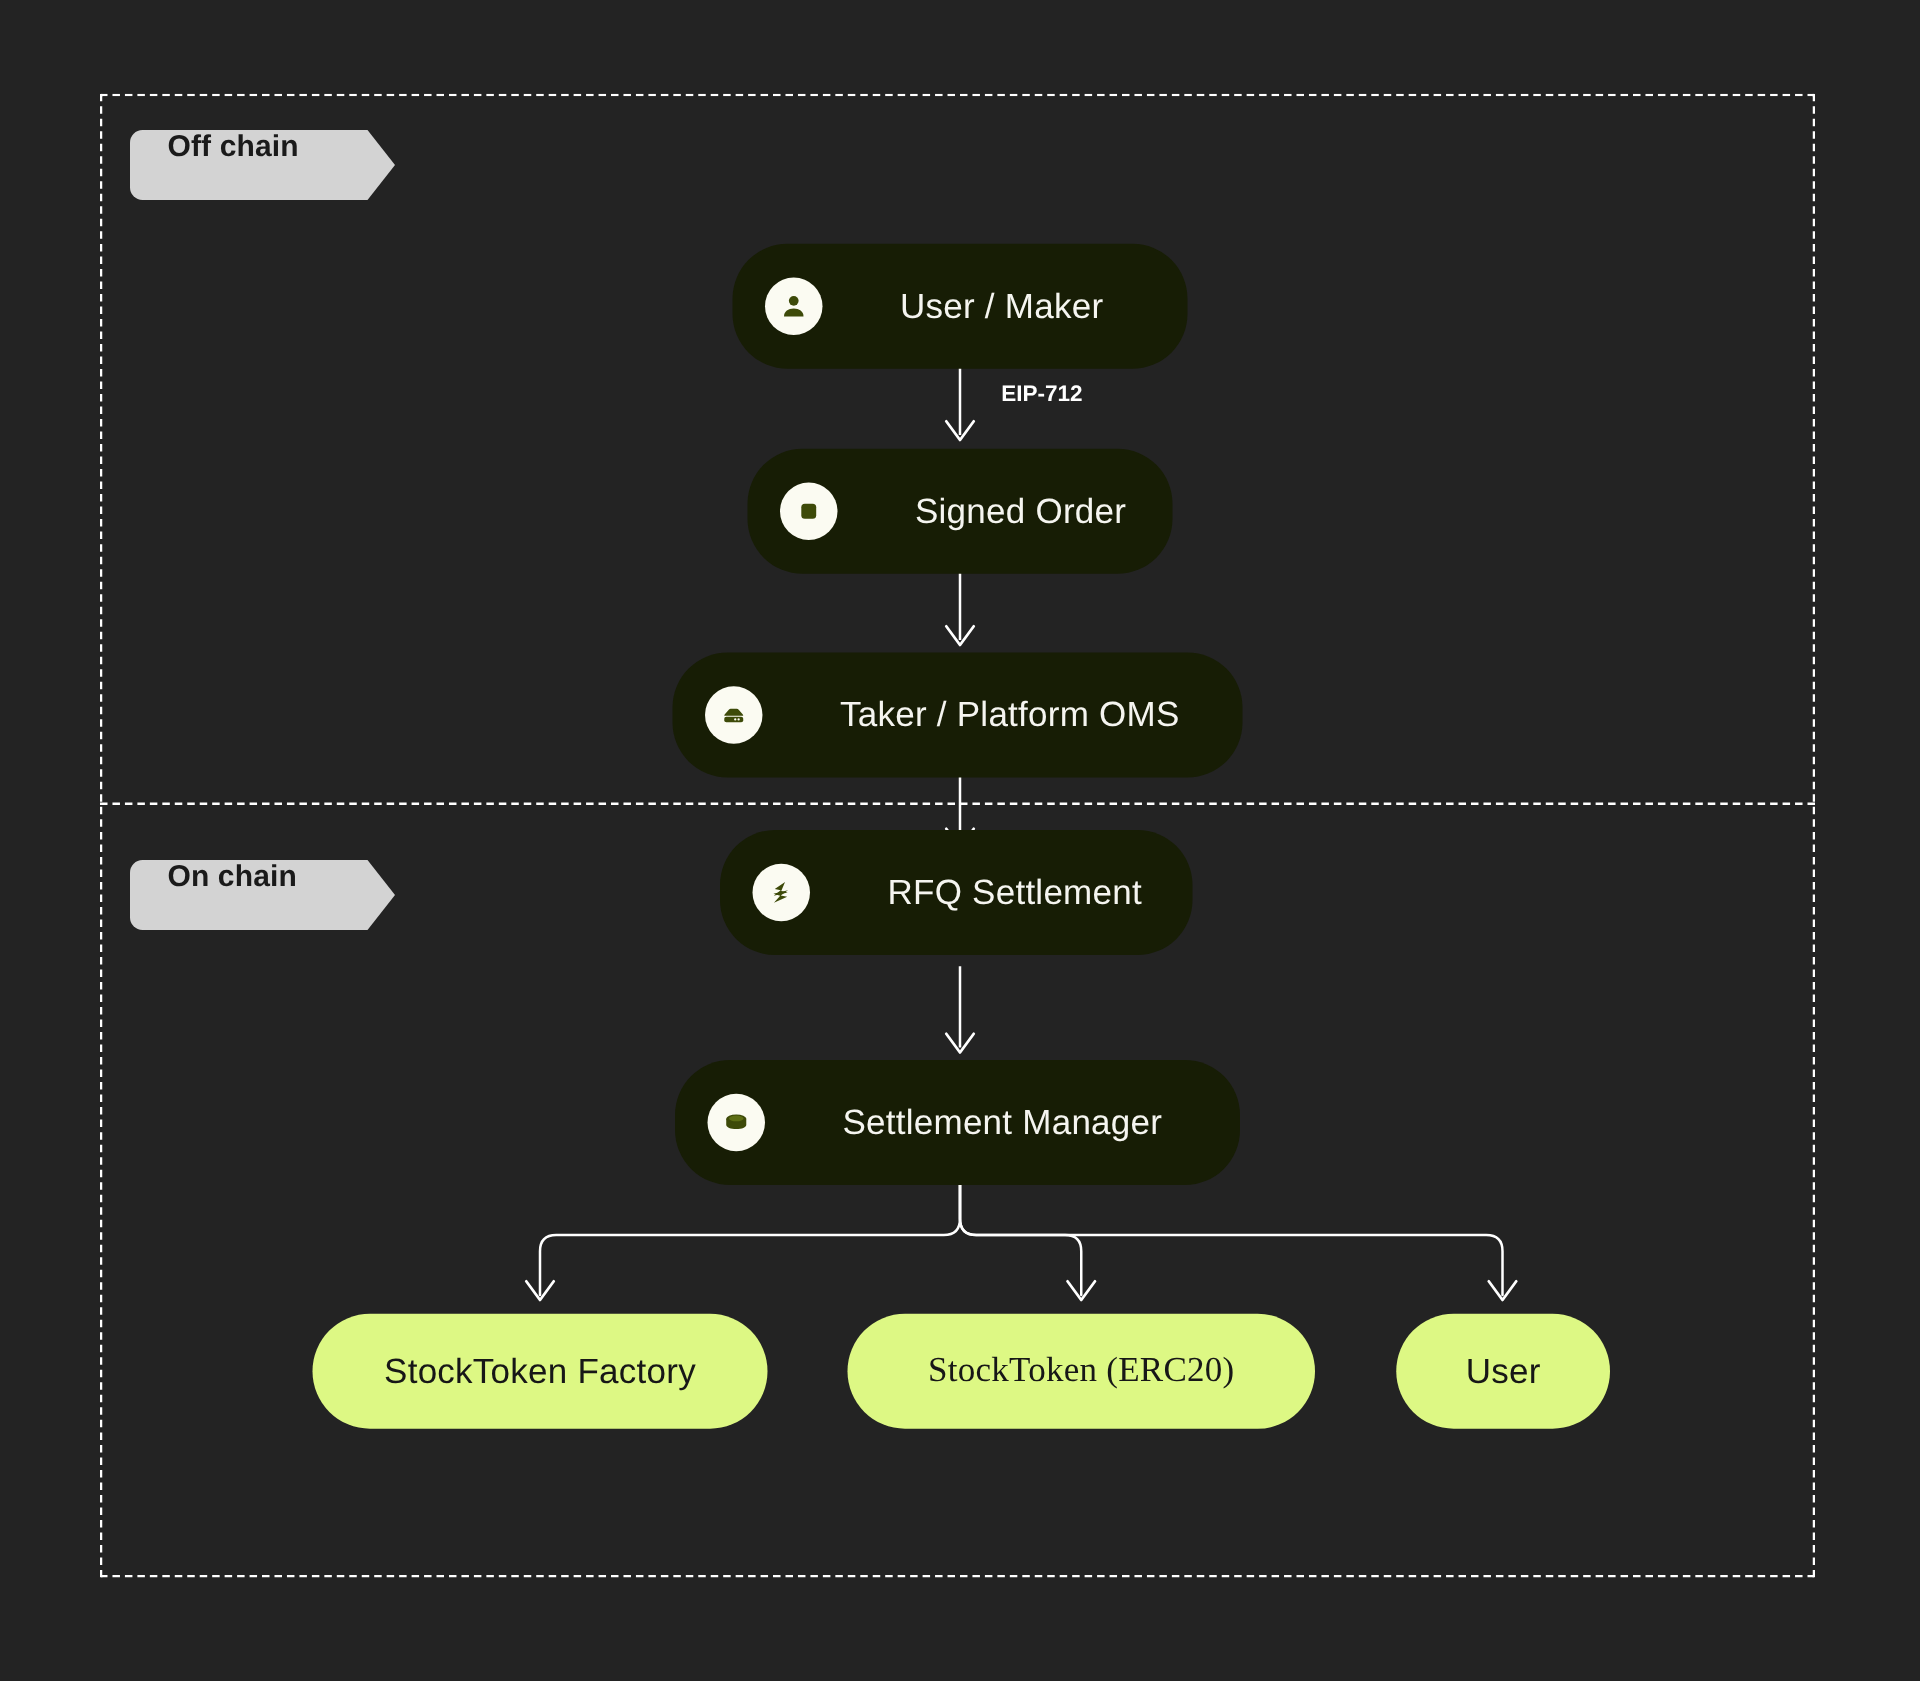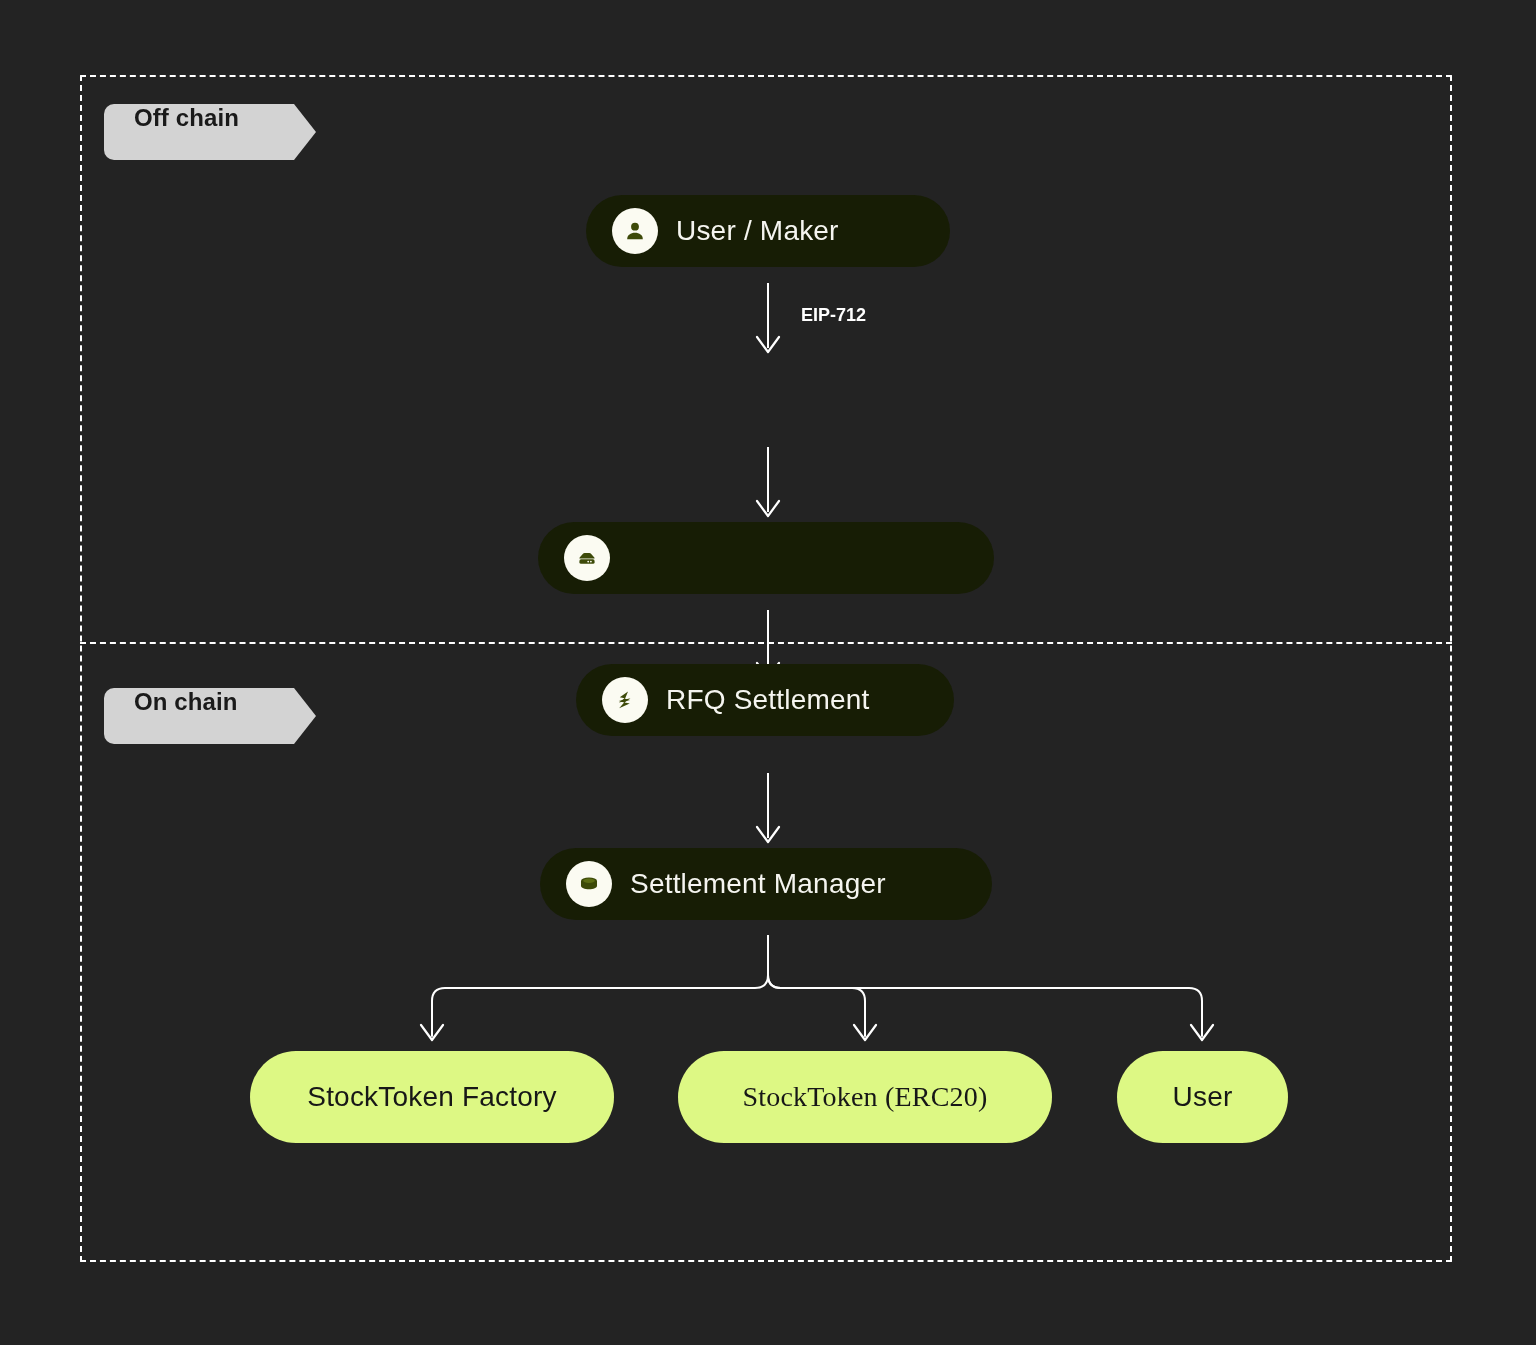--- a/index.html
+++ b/index.html
@@ -73,21 +73,22 @@
   
   .node-dark {
     position: absolute;
     background: #171d05;
     border-radius: 44px;
     display: flex;
     align-items: center;
     box-sizing: border-box;
     padding-left: 26px;
     padding-right: 34px;
-    height: 72px;
+    height: 100px;
+    gap: 44px;
   }
   .node-dark .label {
     color: #f5f5f0;
     font-size: 28px;
     font-weight: normal;
     white-space: nowrap;
     margin-left: 18px;
     letter-spacing: 0.2px;
   }
   .node-icon {
@@ -210,30 +211,39 @@
   <div class="node-dark" id="node-user">
     <span class="node-icon">
       <svg width="26" height="26" viewBox="0 0 24 24" aria-hidden="true">
         <circle cx="12" cy="8" r="3.6" fill="#3d4a09"></circle>
         <path d="M4.8 19.5c0-3.7 3.2-5.8 7.2-5.8s7.2 2.1 7.2 5.8z" fill="#3d4a09"></path>
       </svg>
     </span>
     <span class="label">User / Maker</span>
   </div>
 
+  <div class="node-dark" id="node-signed">
+    <span class="node-icon">
+      <svg width="26" height="26" viewBox="0 0 24 24" aria-hidden="true">
+        <rect x="6.5" y="6.5" width="11" height="11" rx="2.6" fill="#3d4a09"></rect>
+      </svg>
+    </span>
+    <span class="label">Signed Order</span>
+  </div>
 
   <div class="node-dark" id="node-taker">
     <span class="node-icon">
       <svg width="26" height="26" viewBox="0 0 24 24" aria-hidden="true">
         <path d="M5 12.5c0-.4.15-.8.42-1.1l3.1-3.5c.3-.34.73-.53 1.18-.53h4.6c.45 0 .88.19 1.18.53l3.1 3.5c.27.3.42.7.42 1.1z" fill="#3d4a09"></path>
         <rect x="5" y="13.2" width="14" height="4.2" rx="1.5" fill="#3d4a09"></rect>
         <circle cx="15.6" cy="15.3" r="0.85" fill="#fbfbf2"></circle>
         <circle cx="13.1" cy="15.3" r="0.85" fill="#fbfbf2"></circle>
       </svg>
     </span>
+    <span class="label">Taker / Platform OMS</span>
   </div>
 
   <div class="node-dark" id="node-rfq">
     <span class="node-icon">
       <svg width="26" height="26" viewBox="0 0 24 24" aria-hidden="true">
         <path d="M14.8 4.2 L7.2 9.4 L11.6 10.4 L6.4 14.4 L16.8 12.0 L12.0 10.8 Z" fill="#3d4a09"></path>
         <path d="M6.6 19.6 L16.4 15.2 L11.6 14.2 L17.0 10.4 L6.2 13.0 L11.2 14.4 Z" fill="#3d4a09"></path>
       </svg>
     </span>
     <span class="label">RFQ Settlement</span>

